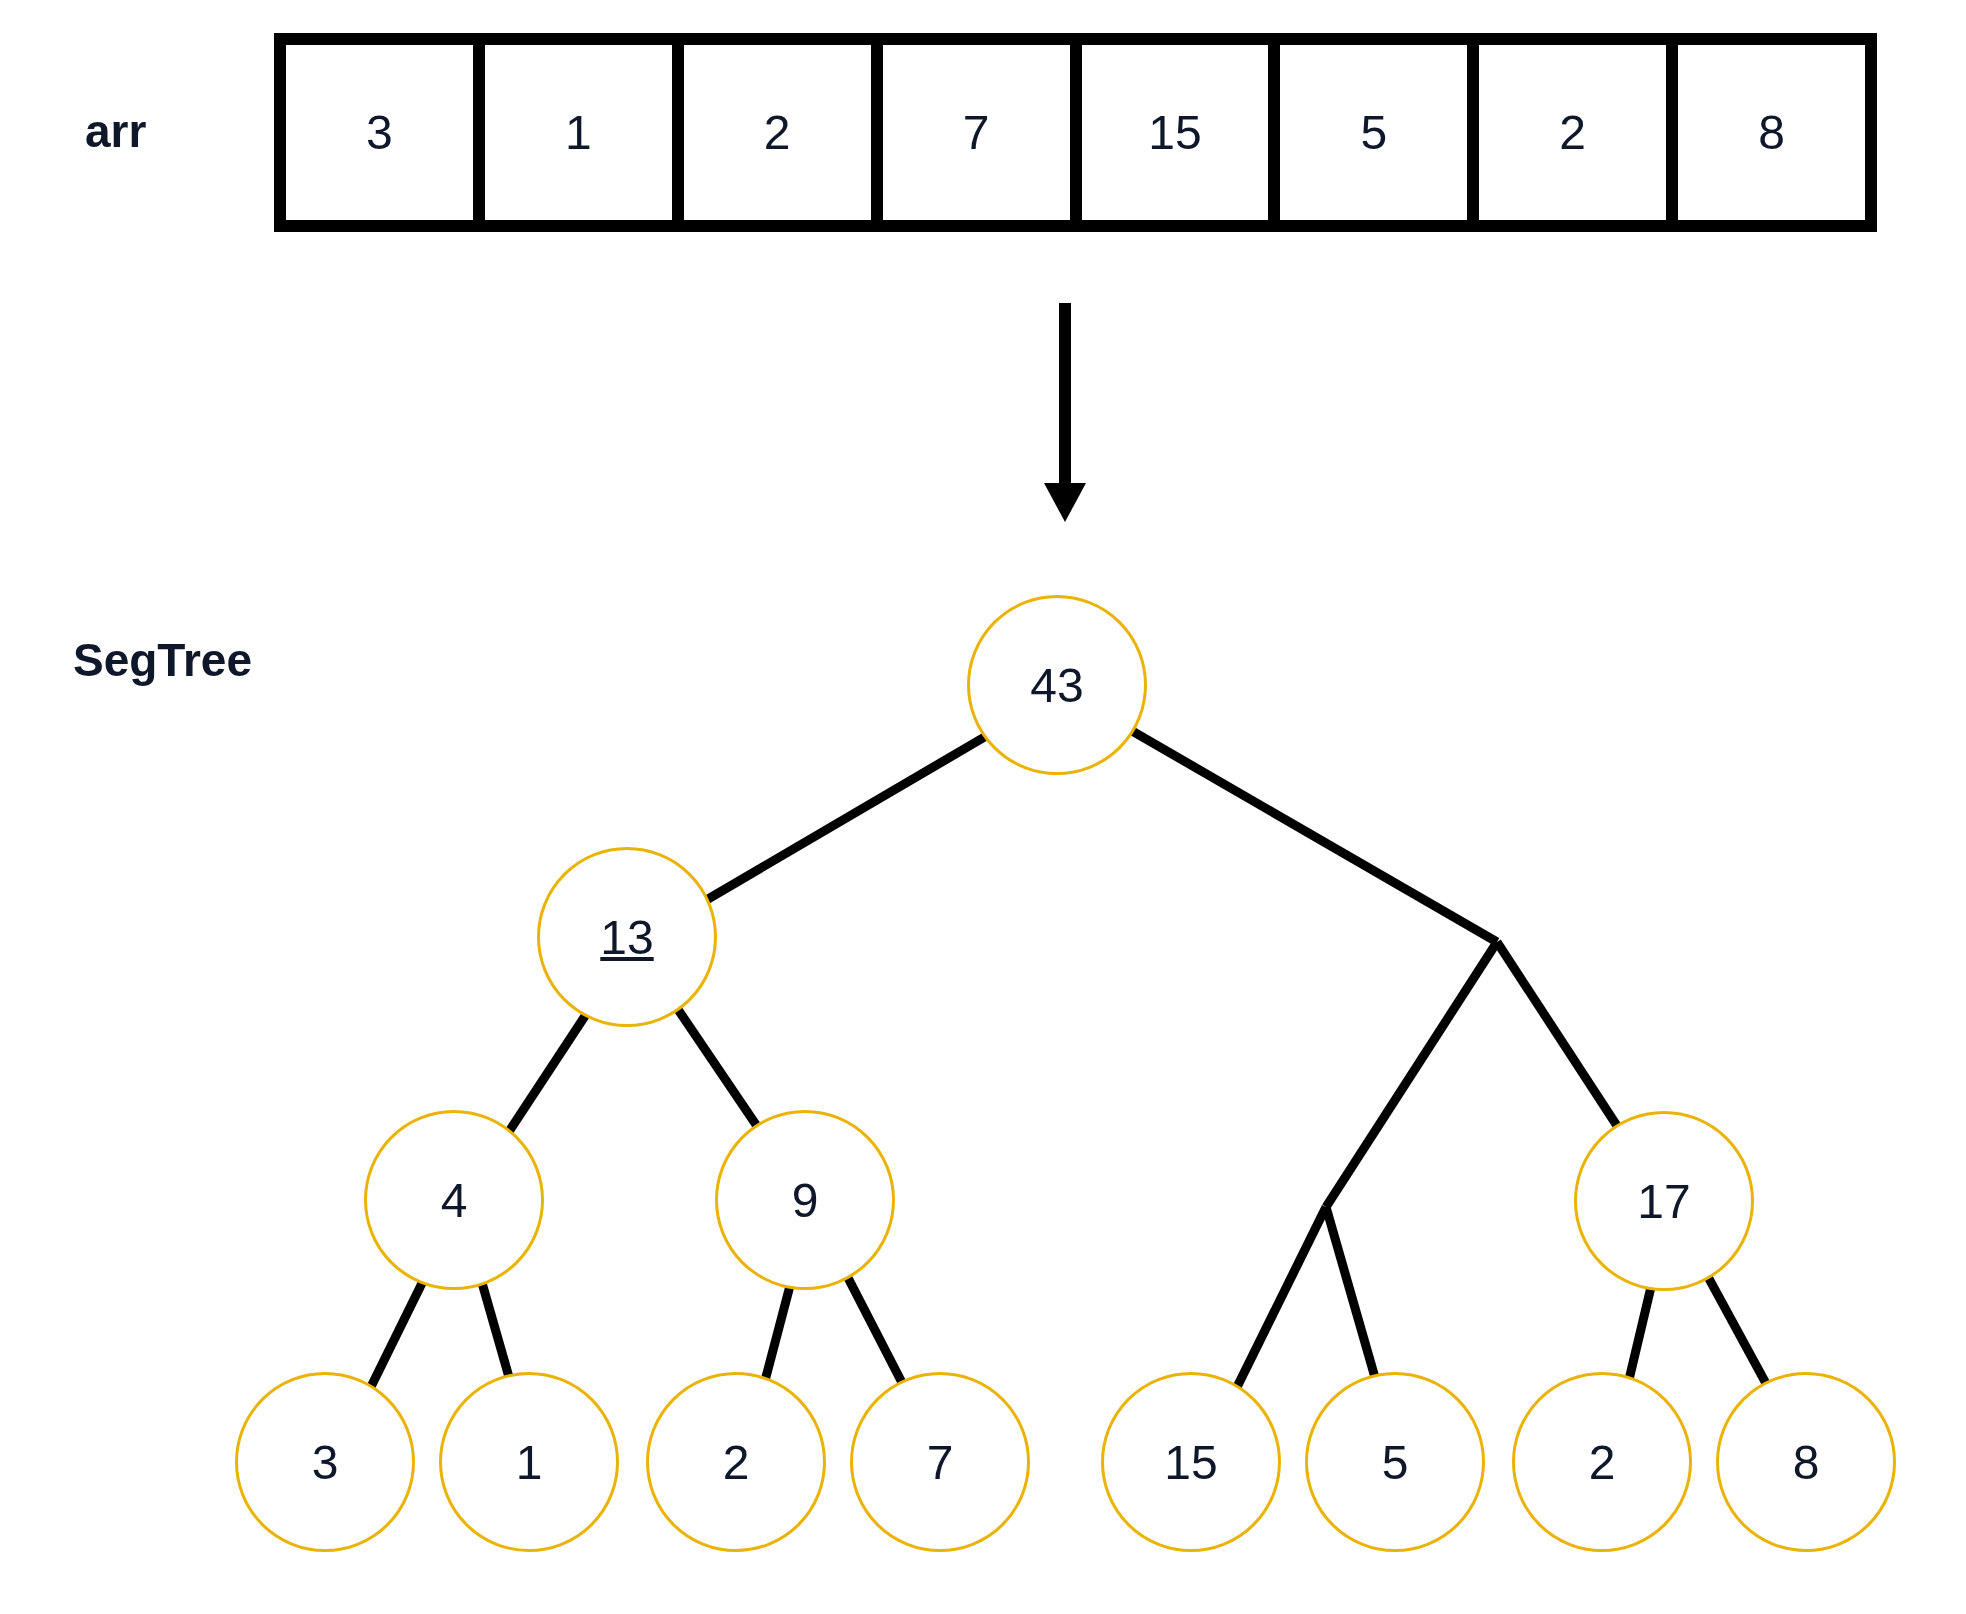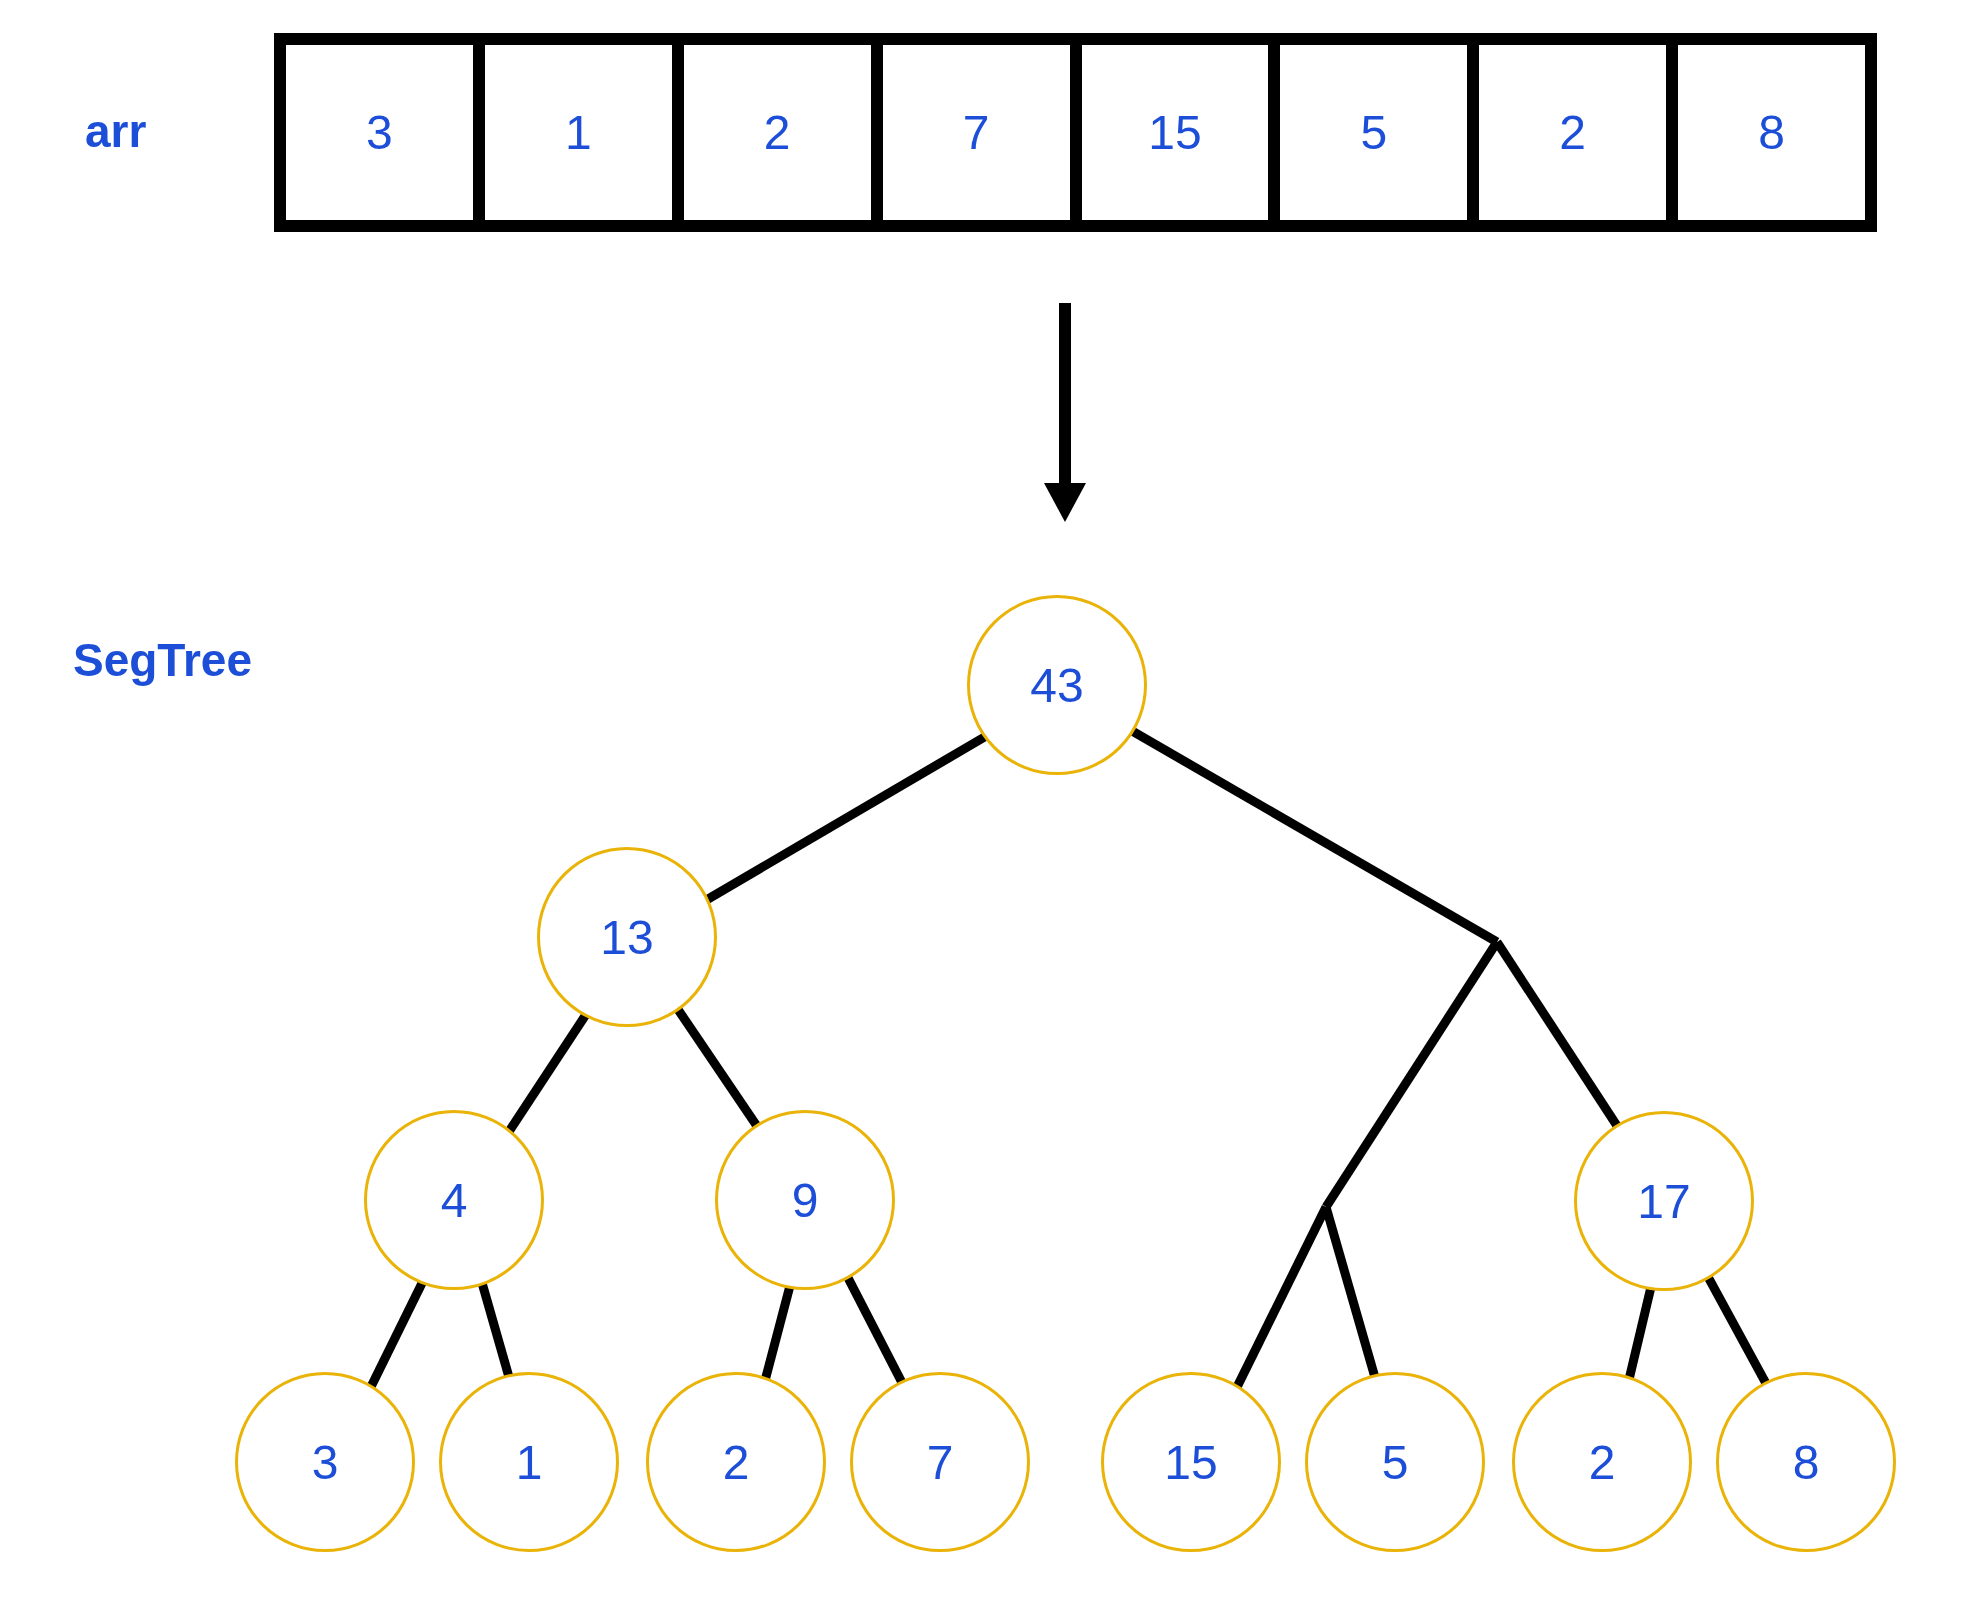--- a/index.html
+++ b/index.html
@@ -5,21 +5,21 @@
   html, body {
     margin: 0;
     padding: 0;
     background: #ffffff;
   }
   .canvas {
     position: relative;
     width: 1966px;
     height: 1614px;
     background: #ffffff;
-    color: #1d4ed8;
+    color: #0f172a;
     font-family: "Liberation Sans", sans-serif;
     overflow: hidden;
   }
   .side-label {
     position: absolute;
     font-weight: 700;
     font-size: 46px;
     line-height: 46px;
     white-space: nowrap;
   }
@@ -104,21 +104,21 @@
       <line x1="1326" y1="1207" x2="1401" y2="1468"></line>
       <line x1="1670" y1="1207" x2="1608" y2="1468"></line>
       <line x1="1670" y1="1207" x2="1812" y2="1468"></line>
     </g>
   </svg>
 
   <div class="side-label" id="segtree-label">SegTree</div>
 
   <div class="tree-node" style="left:967px;  top:595px;">43</div>
 
-  <div class="tree-node" style="left:537px;  top:847px;">13</div>
+  <div class="tree-node" style="left:537px;  top:847px;text-decoration:underline;">13</div>
 
   <div class="tree-node" style="left:364px;  top:1110px;">4</div>
   <div class="tree-node" style="left:715px;  top:1110px;">9</div>
   <div class="tree-node" style="left:1574px; top:1111px;">17</div>
 
   <div class="tree-node" style="left:235px;  top:1372px;">3</div>
   <div class="tree-node" style="left:439px;  top:1372px;">1</div>
   <div class="tree-node" style="left:646px;  top:1372px;">2</div>
   <div class="tree-node" style="left:850px;  top:1372px;">7</div>
   <div class="tree-node" style="left:1101px; top:1372px;">15</div>

